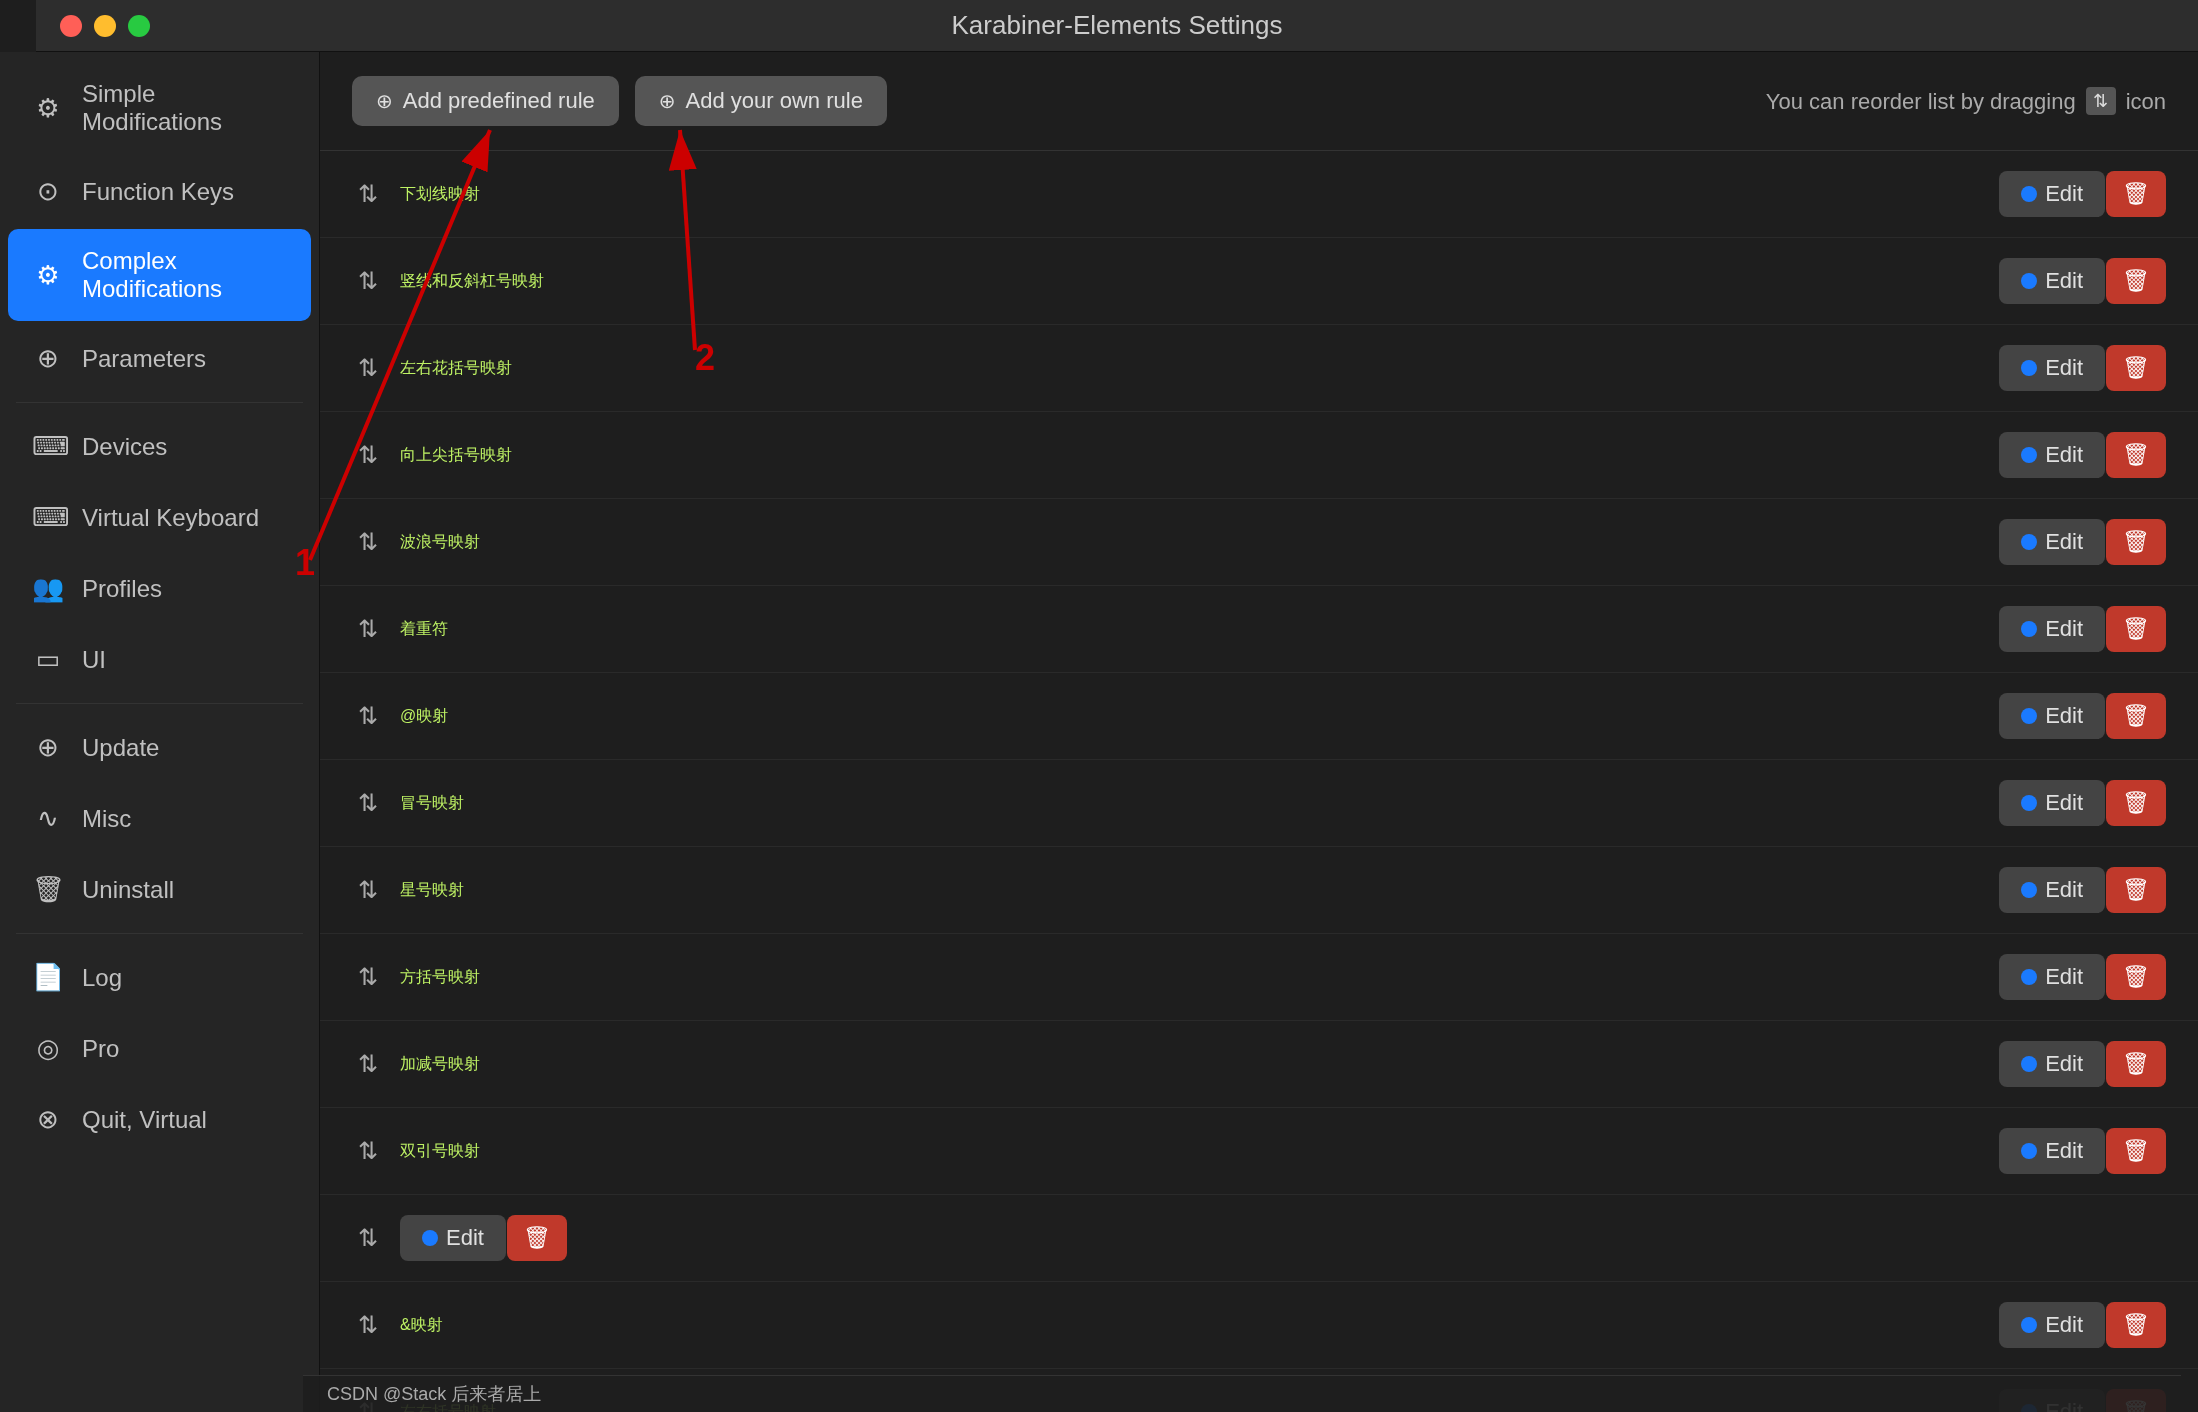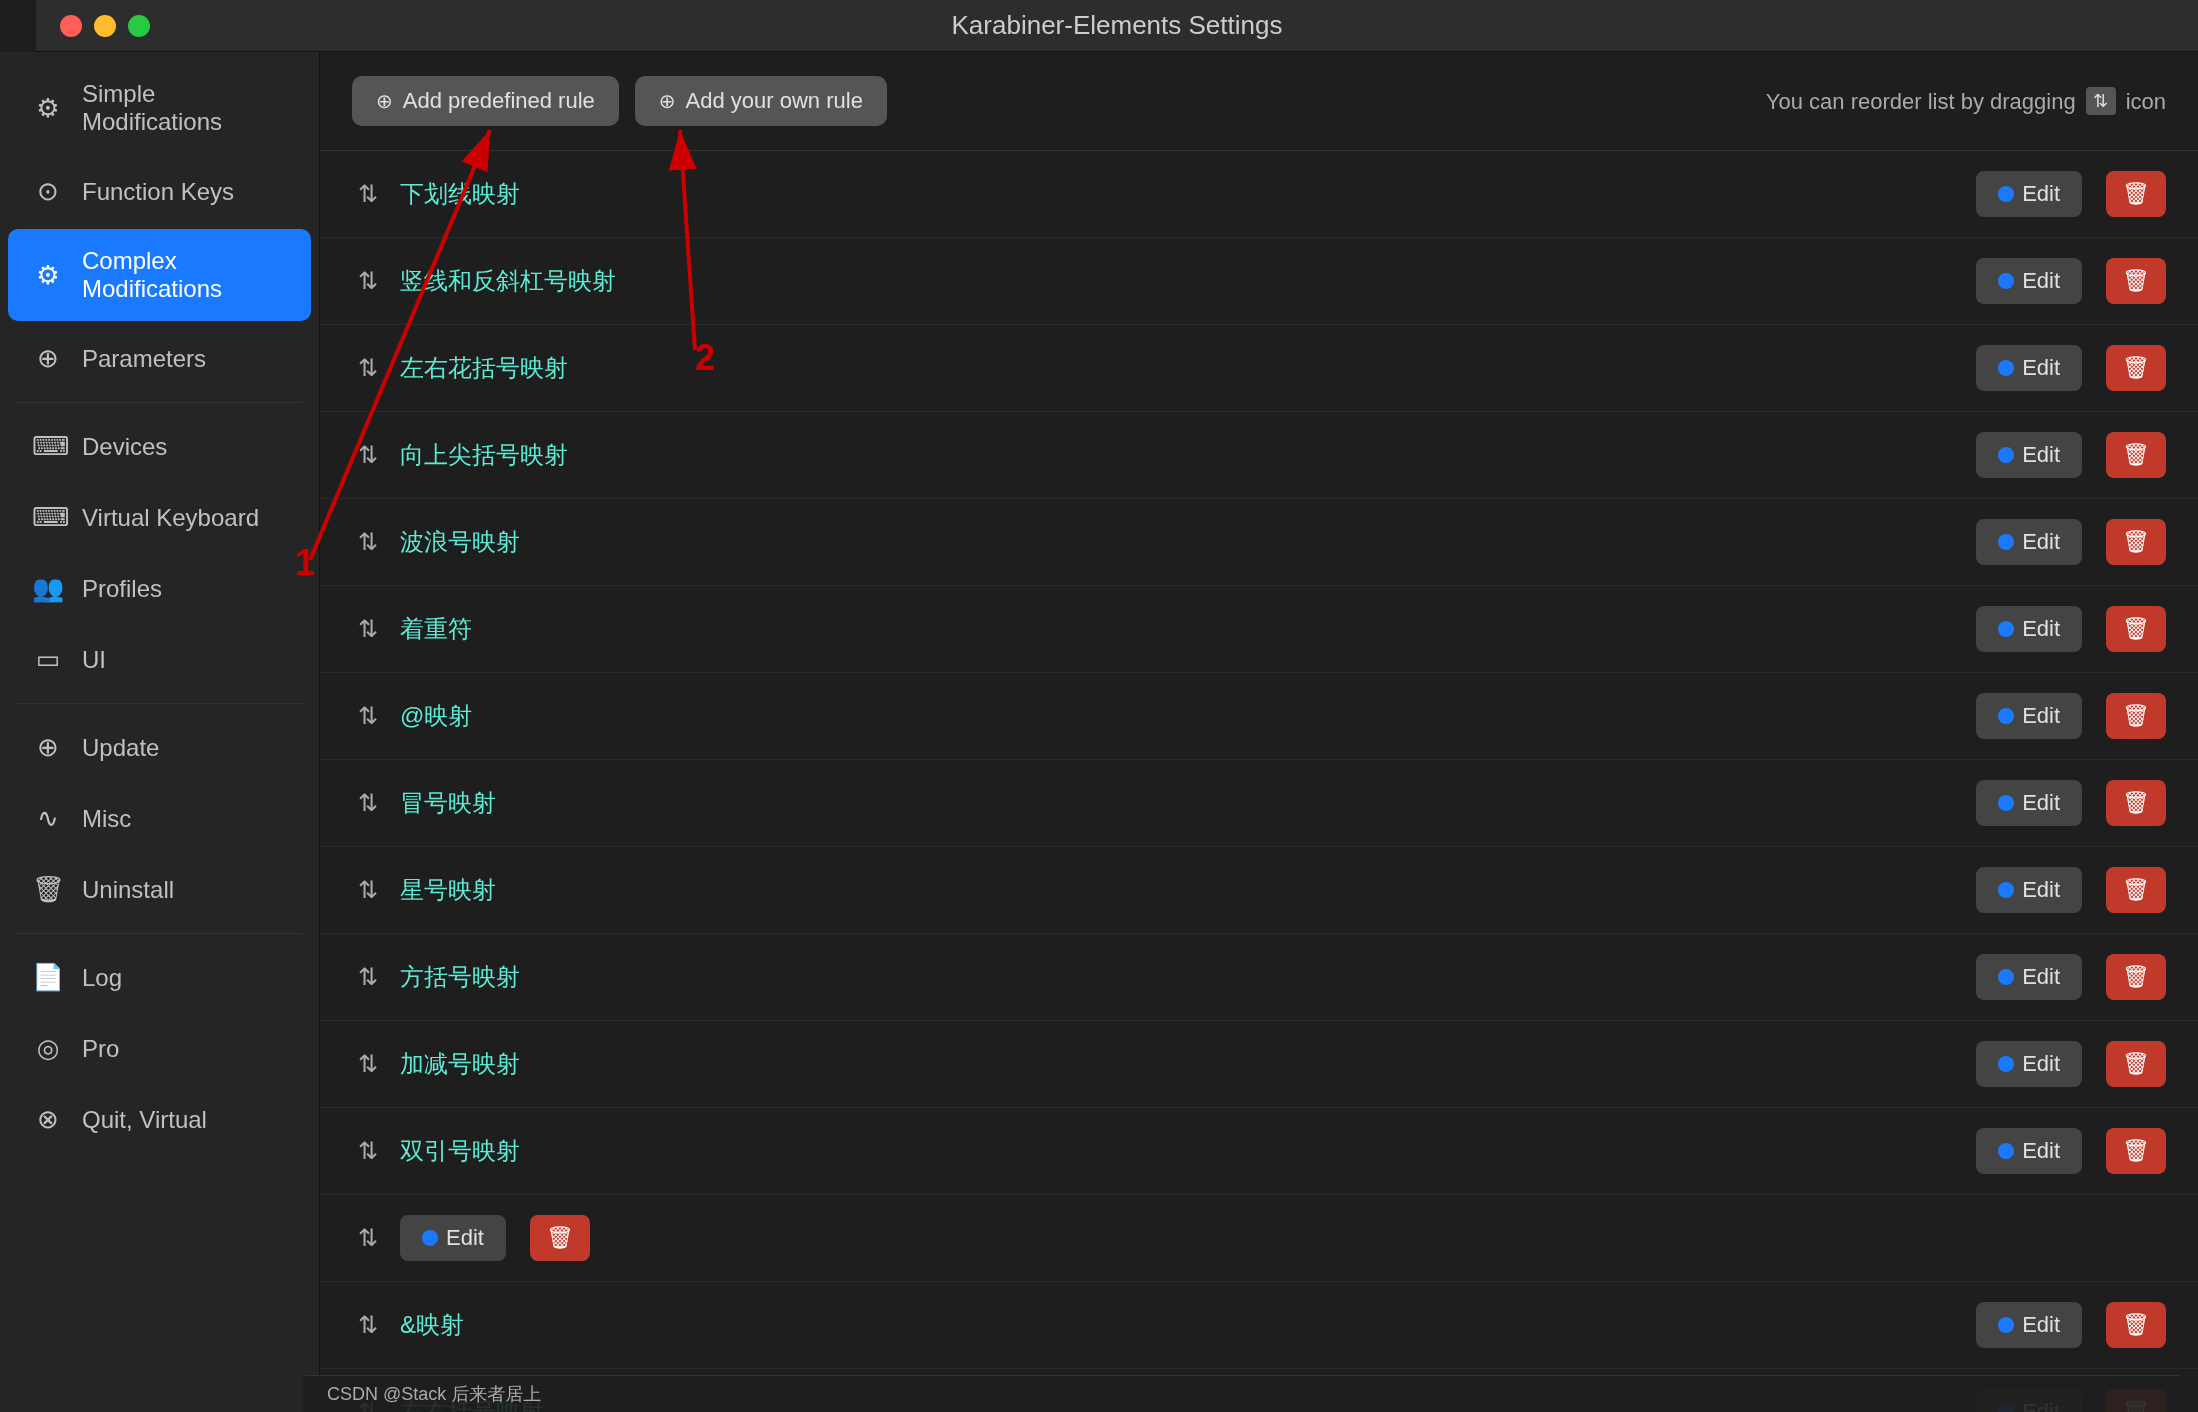--- a/index.html
+++ b/index.html
@@ -166,26 +166,26 @@
     }
     .rule-icon {
       color: #aaa;
       font-size: 24px;
       width: 32px;
       flex-shrink: 0;
       text-align: center;
     }
     .rule-name {
       flex: 1;
-      font-size: 24px;
-      color: #5eead4;
+      font-size: 16px;
+      color: #bef264;
     }
     .rule-actions {
       display: flex;
-      gap: 24px;
+      gap: 1px;
       align-items: center;
     }
     .btn-edit {
       display: flex;
       align-items: center;
       gap: 8px;
       background: #444;
       color: #e0e0e0;
       border: none;
       border-radius: 8px;

